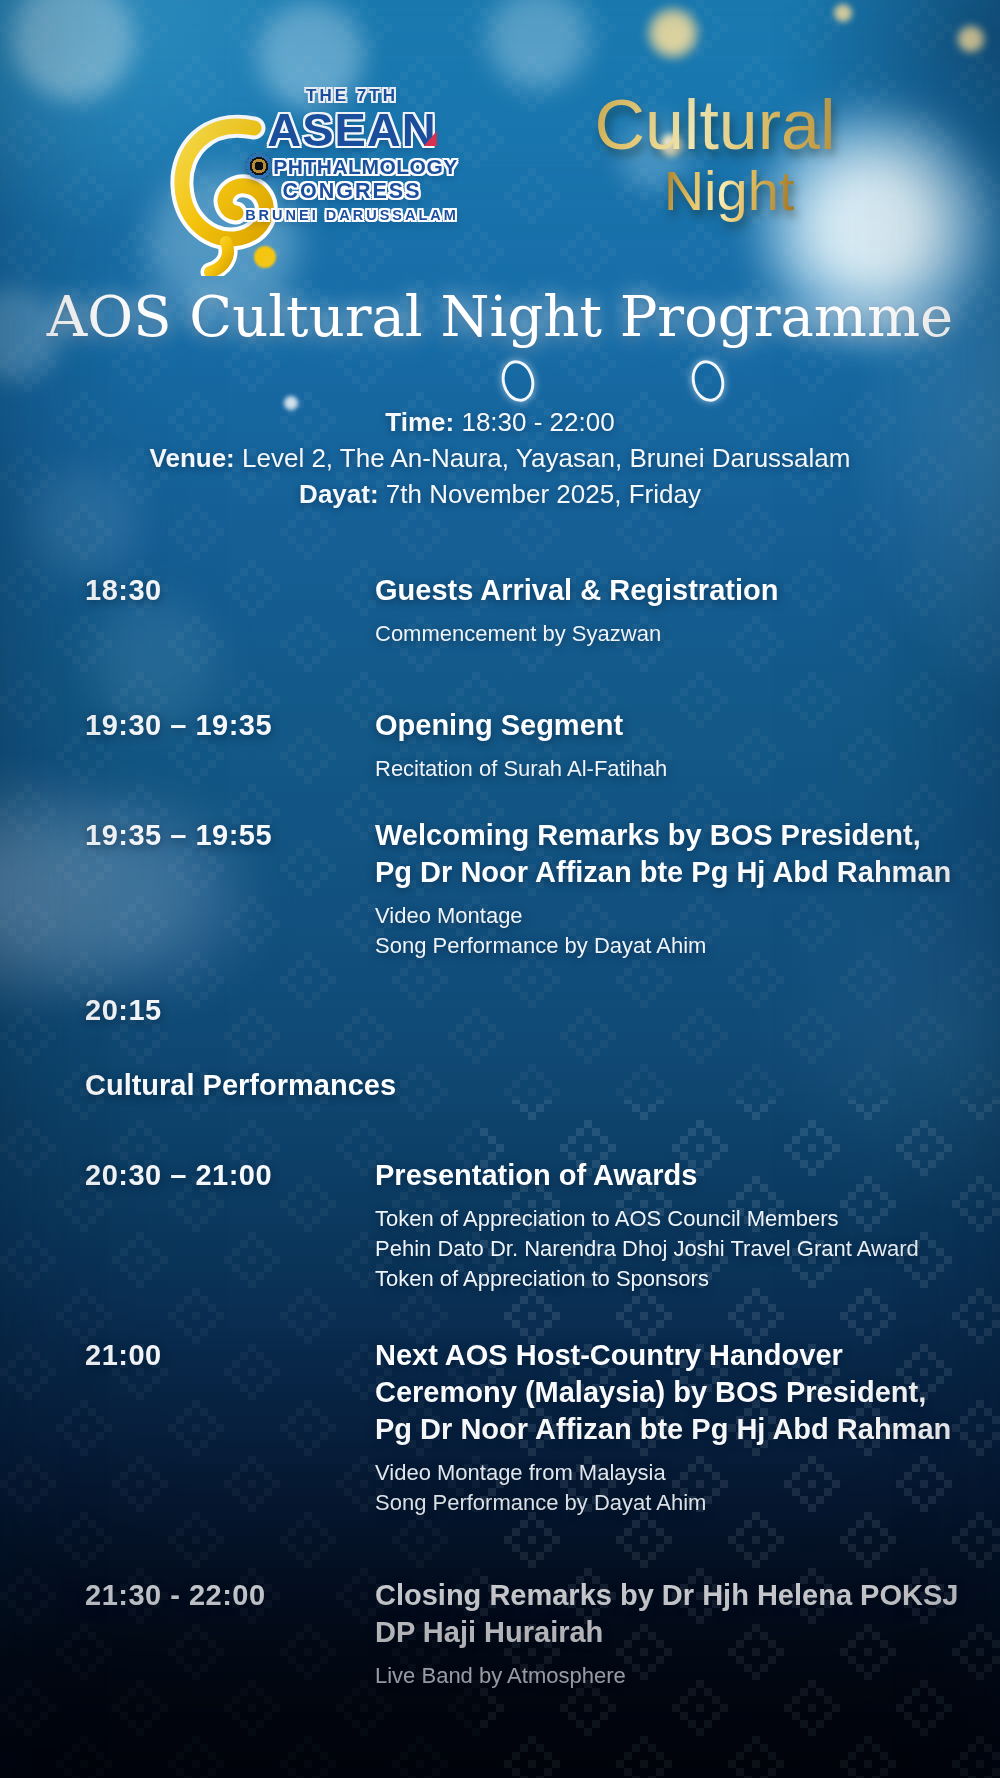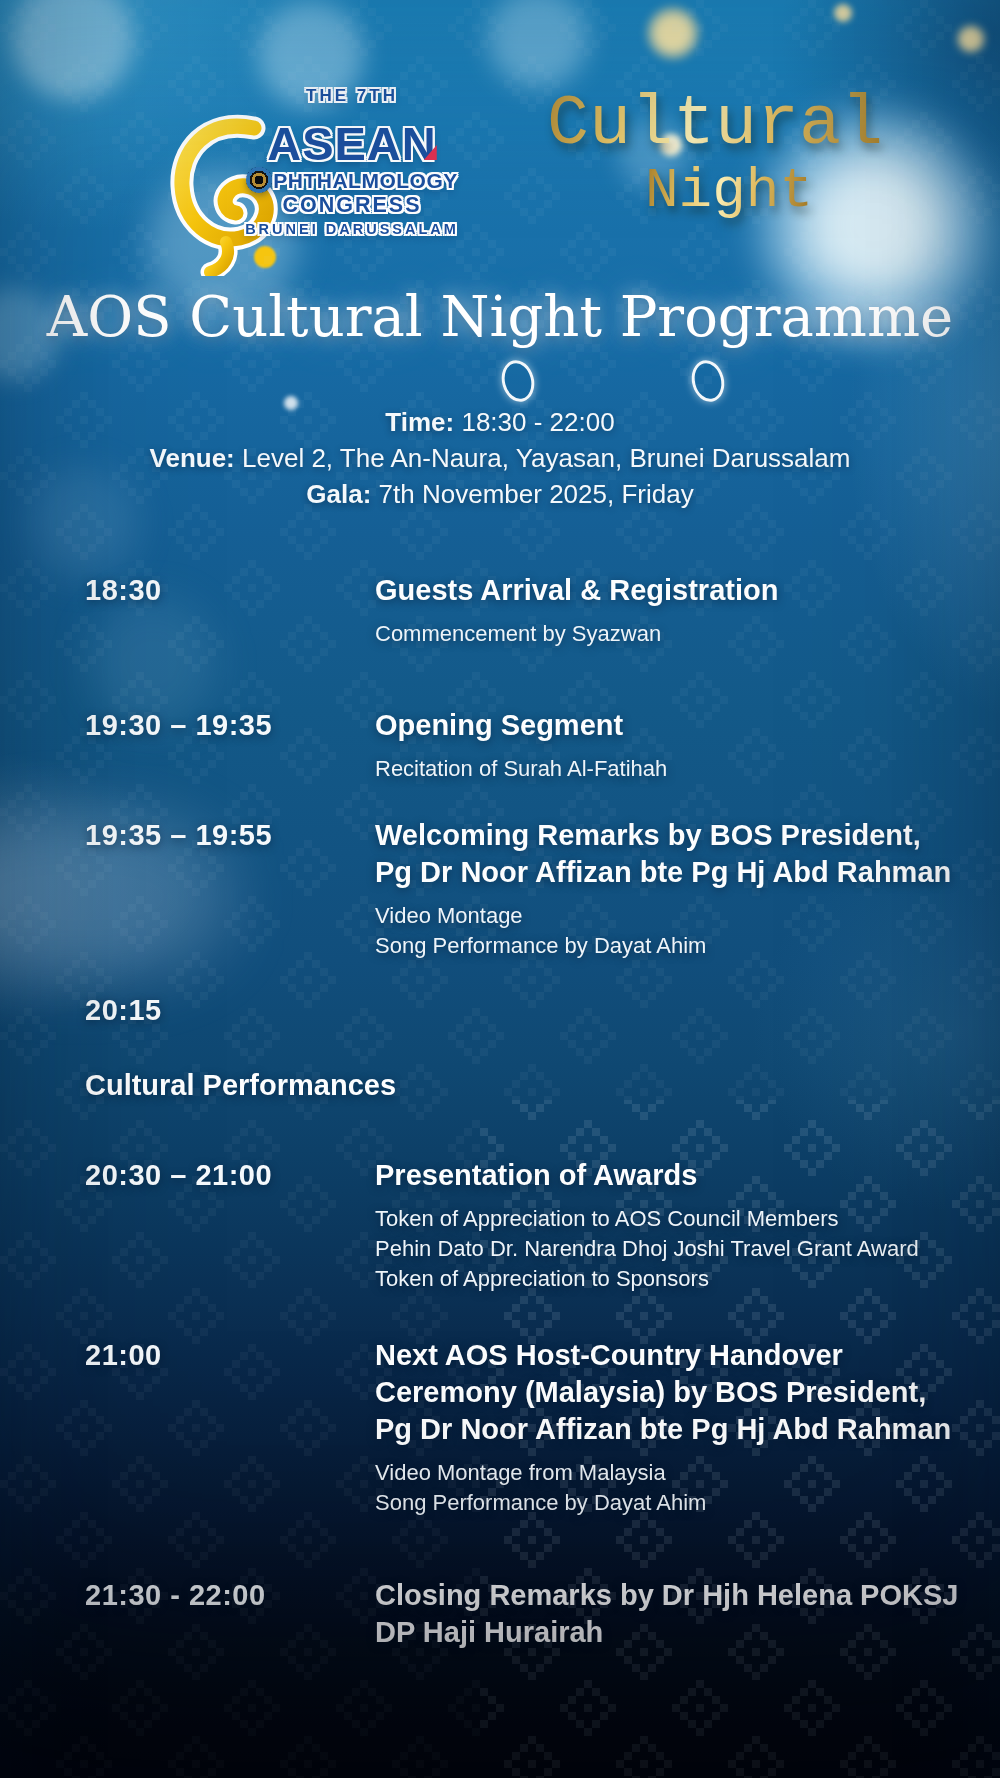--- a/index.html
+++ b/index.html
@@ -22,35 +22,35 @@
   .ring{position:absolute;border:3px solid rgba(255,255,255,.95);border-radius:50%;
         box-shadow:0 0 8px rgba(255,255,255,.55);transform:rotate(-14deg);pointer-events:none;}
   .batik{position:absolute;inset:0;pointer-events:none;}
 
   
   .congress-logo{position:absolute;left:168px;top:86px;width:310px;height:190px;}
   .swirl{position:absolute;left:-6px;top:22px;width:128px;height:168px;}
   .logo-text{position:absolute;left:58px;top:0;width:252px;text-align:center;color:#1c4f9e;font-weight:900;}
   .lg-out{text-shadow:-2px 0 0 #fff,2px 0 0 #fff,0 -2px 0 #fff,0 2px 0 #fff,
           -2px -2px 0 #fff,2px -2px 0 #fff,-2px 2px 0 #fff,2px 2px 0 #fff,0 4px 7px rgba(0,30,70,.4);}
-  .lg-top{font-size:17px;letter-spacing:3px;margin-bottom:15px;}
+  .lg-top{font-size:17px;letter-spacing:3px;margin-bottom:1px;}
   .lg-asean{font-size:47px;line-height:46px;letter-spacing:1px;}
   .lg-asean .n-wrap{position:relative;display:inline-block;}
   .lg-asean .n-wrap::after{content:"";position:absolute;right:0px;bottom:7px;width:13px;height:15px;
       background:#e03050;clip-path:polygon(100% 0,100% 100%,0 100%);}
   .lg-oph{font-size:21px;line-height:25px;letter-spacing:.5px;}
   .eye{display:inline-block;width:26px;height:26px;border-radius:50%;vertical-align:-5px;margin-right:1px;
      background:radial-gradient(circle at 50% 50%,#0b0b0b 0 24%,#b98e35 24% 40%,#151310 40% 50%,#2e74b4 50% 70%,#123c74 70% 78%,#ffffff 78% 100%);
      box-shadow:0 3px 6px rgba(0,30,70,.35);}
   .lg-congress{font-size:21.5px;line-height:24px;letter-spacing:2px;}
   .lg-country{font-size:14.5px;letter-spacing:3px;margin-top:4px;}
 
   
   .cultural-logo{position:absolute;left:525px;top:88px;width:380px;text-align:center;
-     font-family:Liberation Mono, monospace;font-weight:400;
+     font-family:Liberation Sans, sans-serif;font-weight:400;
      filter:drop-shadow(3px 6px 5px rgba(15,25,8,.45));}
   .cn-line{background:linear-gradient(100deg,#a77b24 0%,#e7c566 25%,#fbeeb4 45%,#e3bd5f 65%,#9e7420 100%);
      -webkit-background-clip:text;background-clip:text;color:#e7c566;-webkit-text-fill-color:transparent;}
   .cn-1{font-size:70px;line-height:74px;}
   .cn-2{font-size:56px;line-height:70px;display:inline-block;transform:translateX(14px);margin-top:-6px;}
 
   
   .main-title{position:absolute;top:284px;left:0;width:100%;margin:0;text-align:center;
      font-family:"DejaVu Serif",serif;font-weight:400;font-size:56px;letter-spacing:0px;color:#fff;
      text-shadow:0 0 18px rgba(255,255,255,.65),0 0 42px rgba(170,215,255,.4),0 3px 10px rgba(0,25,55,.35);}
@@ -152,21 +152,21 @@
   <div class="cultural-logo">
     <div class="cn-line cn-1">Cultural</div>
     <div class="cn-line cn-2">Night</div>
   </div>
 
   <h1 class="main-title">AOS Cultural Night Programme</h1>
 
   <div class="info">
     <div><b>Time:</b> <span>18:30 - 22:00</span></div>
     <div><b>Venue:</b> <span>Level 2, The An-Naura, Yayasan, Brunei Darussalam</span></div>
-    <div><b>Gala:</b> <span>7th November 2025, Friday</span></div>
+    <div><b>Dayat:</b> <span>7th November 2025, Friday</span></div>
   </div>
 
   <div class="schedule">
 
     <div class="row mb1">
       <div class="time">18:30</div>
       <div class="event">
         <div class="etitle">Guests Arrival &amp; Registration</div>
         <div class="details">
           <div class="edetail">Commencement by Syazwan</div>
@@ -229,19 +229,22 @@
           <div class="edetail">Song Performance by Dayat Ahim</div>
         </div>
       </div>
     </div>
 
     <div class="row">
       <div class="time">21:30 - 22:00</div>
       <div class="event">
         <div class="etitle">Closing Remarks by Dr Hjh Helena POKSJ
 DP Haji Hurairah</div>
+        <div class="details">
+          <div class="edetail">Live Band by Atmosphere</div>
+        </div>
       </div>
     </div>
 
   </div>
 
   <div class="overlay vignette"></div>
 </div>
 
 </body></html>

